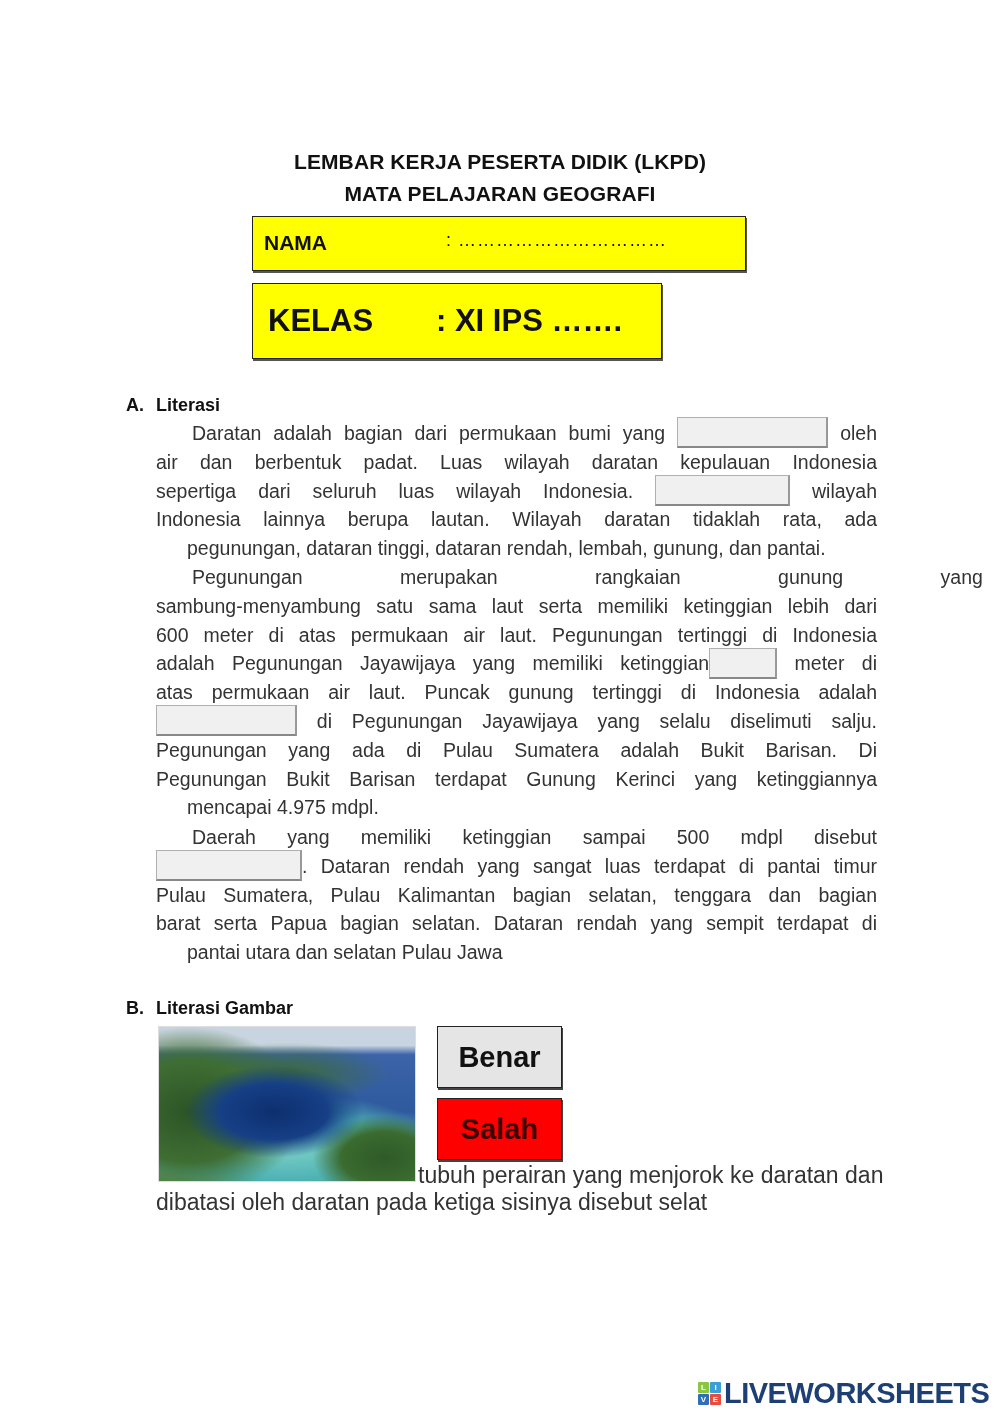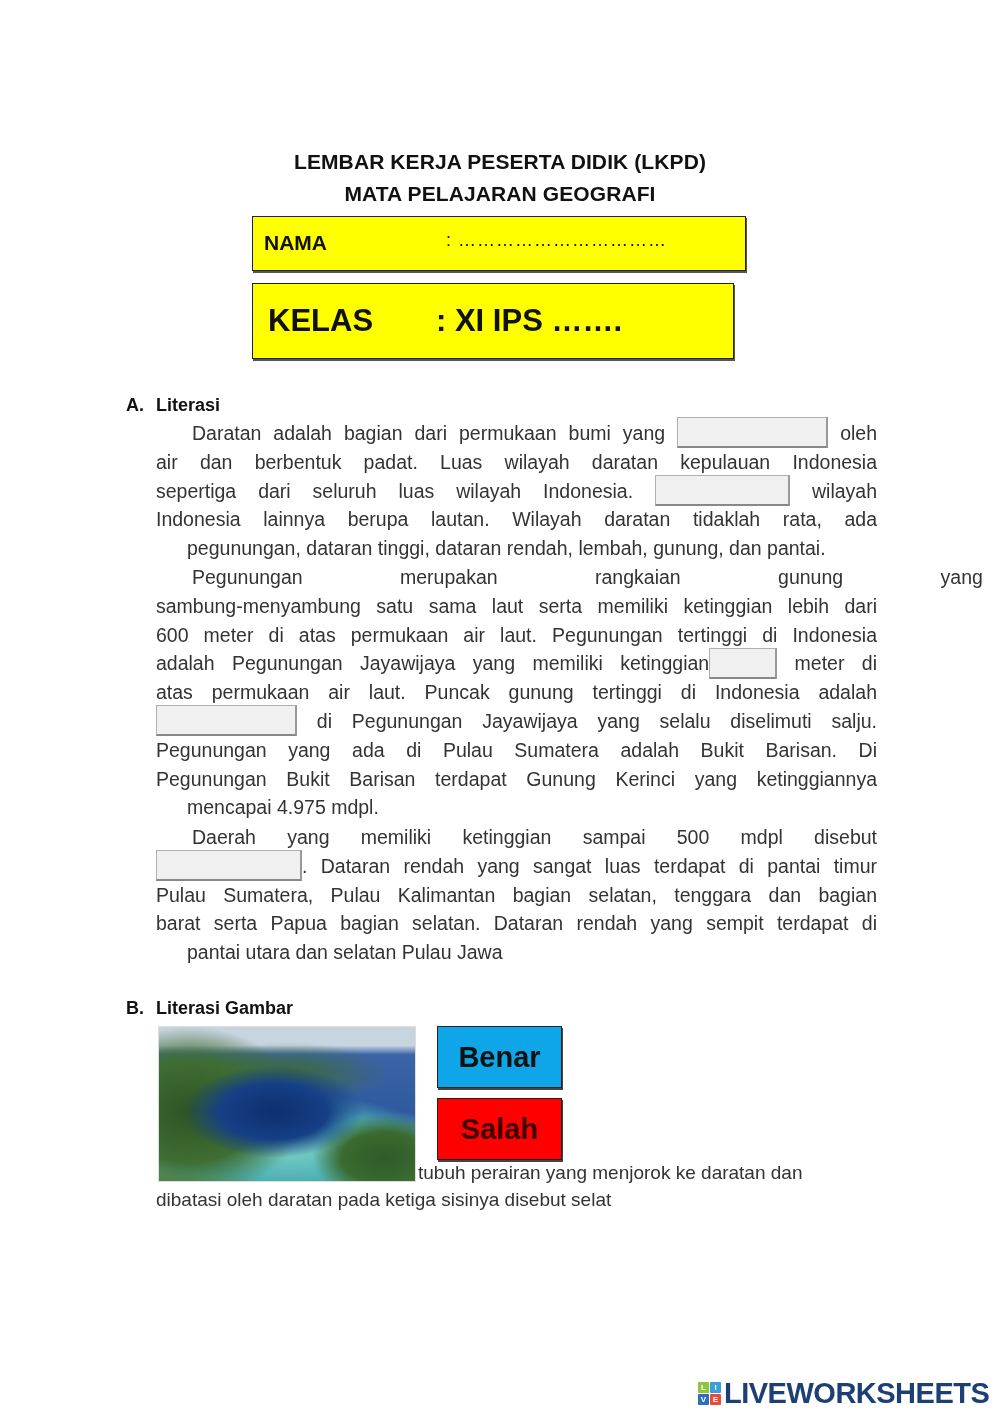--- a/index.html
+++ b/index.html
@@ -8,21 +8,21 @@
 
   .title { position: absolute; left: 0; width: 1000px; text-align: center;
            font-weight: bold; font-size: 21px; color: #111; letter-spacing: 0.1px; margin-top: 28px; }
   #t1 { top: 122px; }
   #t2 { top: 154px; }
   #t3 { top: 185px; }
 
   .ybox { position: absolute; background: #ffff00; border: 1.5px solid #222;
           box-shadow: 1px 2px 0 #555; box-sizing: border-box; }
   #nama-box { left: 252px; top: 216px; width: 494px; height: 55px; }
-  #kelas-box { left: 252px; top: 283px; width: 482px; height: 76px; }
+  #kelas-box { left: 252px; top: 283px; width: 410px; height: 76px; }
   .nama-label { position: absolute; left: 11px; top: 14px; font-weight: bold; font-size: 21px; color: #111; }
   .nama-dots { position: absolute; left: 193px; top: 13px; font-size: 18px; color: #111; letter-spacing: 1px; }
   .kelas-label { position: absolute; left: 15px; top: 19px; font-weight: bold; font-size: 31px; color: #111; }
   .kelas-value { position: absolute; left: 183px; top: 19px; font-weight: bold; font-size: 31px; color: #111; }
 
   .section-head { position: absolute; left: 126px; font-weight: bold; font-size: 18px; color: #111; }
   .section-head .letter { display: inline-block; width: 30px; }
   #secA { top: 395px; }
   #secB { top: 998px; }
 
@@ -42,24 +42,24 @@
              radial-gradient(ellipse 28% 28% at 88% 85%, #2e5a28 0%, #3b6b2f 60%, rgba(59,107,47,0) 100%),
              radial-gradient(ellipse 45% 55% at 12% 55%, #2c5426 0%, #3f6e33 60%, rgba(63,110,51,0) 100%),
              radial-gradient(ellipse 40% 20% at 50% 30%, #3d6b34 0%, rgba(61,107,52,0) 100%),
              radial-gradient(ellipse 60% 35% at 50% 78%, #7fd0c6 0%, #4eb3b5 60%, rgba(78,179,181,0) 100%),
              linear-gradient(to bottom, #c8d4df 0%, #c8d4df 12%, #3c64a8 18%, #2f5a9e 55%, #66bfbf 85%, #5d8f4c 100%);
            border: 1px solid #ddd; }
 
   .choice { position: absolute; left: 437px; width: 125px; box-sizing: border-box;
             border: 1.5px solid #222; box-shadow: 1px 2px 0 #444; text-align: center;
             font-weight: bold; font-size: 29px; color: #111; }
-  #benar { top: 1026px; height: 62px; line-height: 60px; background: #0ea5e9; }
+  #benar { top: 1026px; height: 62px; line-height: 60px; background: #e5e5e5; }
   #salah { top: 1098px; height: 62px; line-height: 60px; background: #ff0000; color: #3a0000; }
 
-  .bline { position: absolute; font-size: 19px; color: #333; white-space: nowrap; }
+  .bline { position: absolute; font-size: 23px; color: #333; white-space: nowrap; }
   #b1 { left: 418px; top: 1162px; }
   #b2 { left: 156px; top: 1189px; }
 
   .logo { position: absolute; left: 698px; top: 1378px; height: 30px; display: flex; align-items: center; }
   .logo-grid { display: grid; grid-template-columns: 11px 11px; grid-template-rows: 11px 11px; gap: 1px; margin-right: 3px; }
   .logo-grid span { font-size: 8px; font-weight: bold; color: #fff; text-align: center; line-height: 11px; border-radius: 1px; }
   .logo-text { font-weight: bold; font-size: 29px; color: #1d3f73; letter-spacing: -0.5px; }
 </style>
 </head>
 <body>

